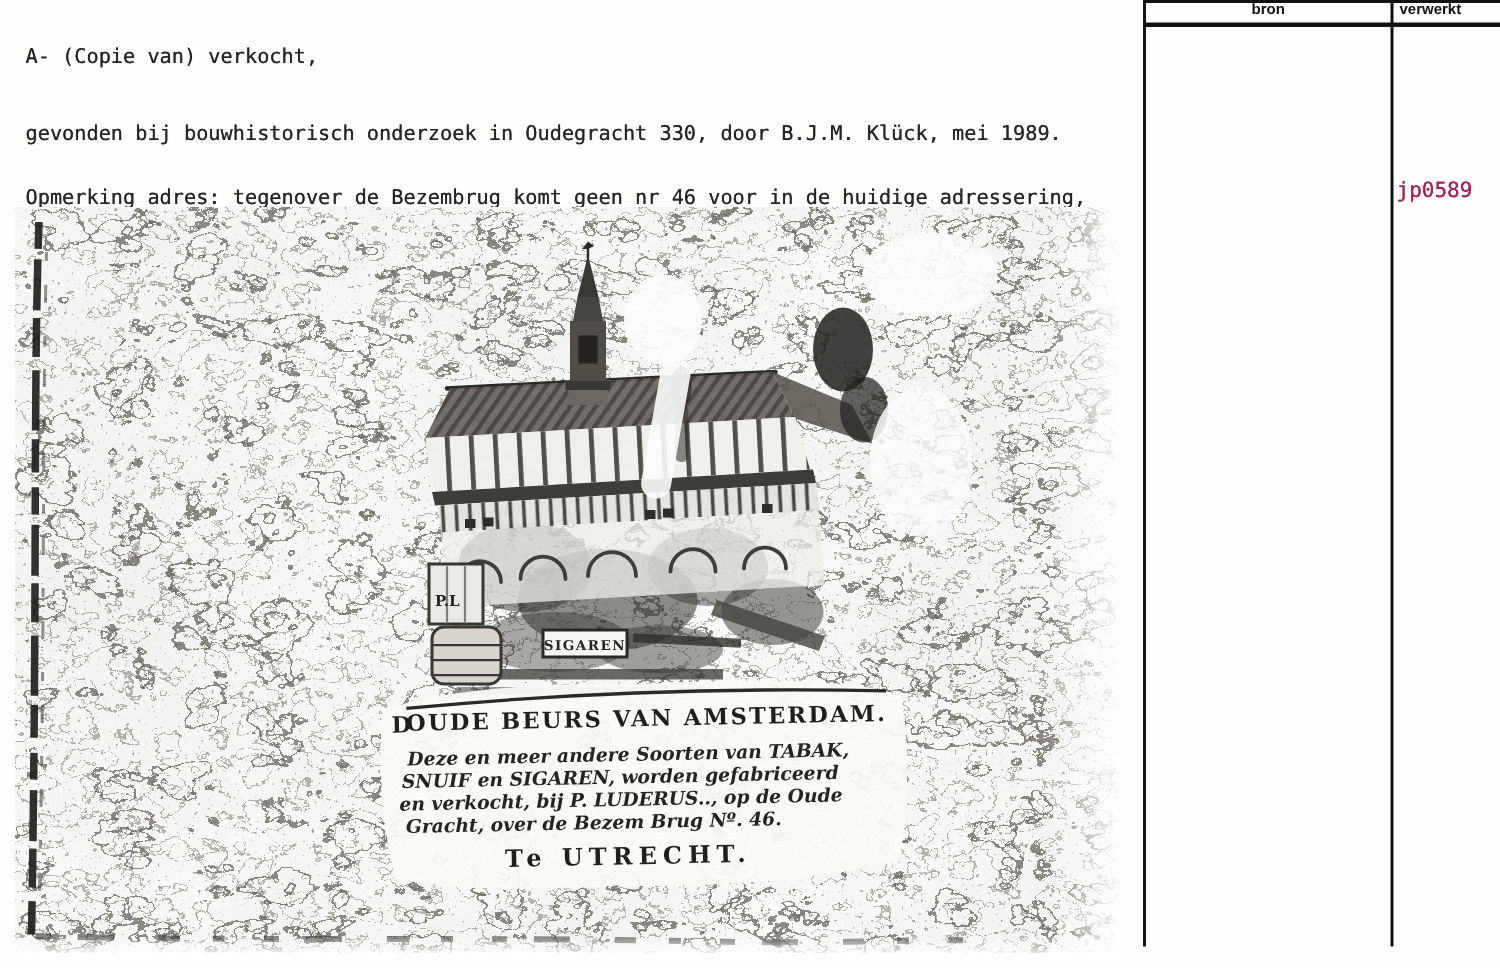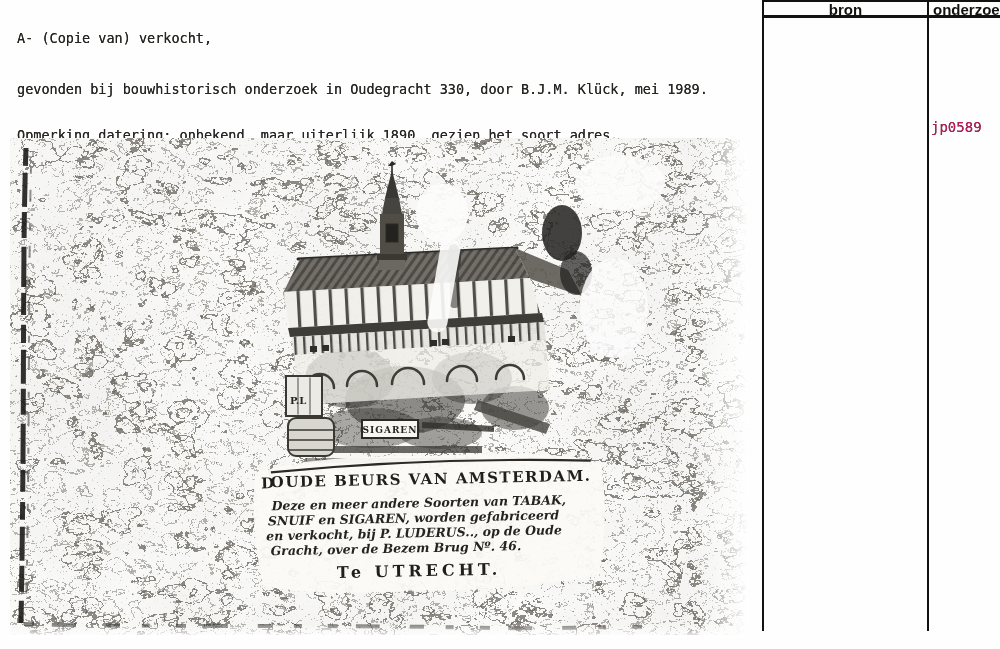--- a/index.html
+++ b/index.html
@@ -20,21 +20,21 @@
   .u{border-bottom:1.6px solid #262522;padding-bottom:.5px;}
   
   .vline{position:absolute;top:0;width:2.4px;height:631px;background:#121210;}
   .v1{left:762px;}
   .v2{left:927px;}
   .hline{position:absolute;left:762px;width:238px;background:#121210;}
   .h-top{top:0;height:1.6px;}
   .h-sep{top:15px;height:2.6px;}
   .th{
     position:absolute;top:1px;font-family:"Liberation Sans", sans-serif;
-    font-weight:bold;font-size:15px;color:#121210;
+    font-weight:bold;font-size:10px;color:#121210;
   }
   .th-bron{left:764px;width:163px;text-align:center;}
   .th-verwerkt{left:933px;}
   .cell-code{
     position:absolute;left:931px;top:119px;font-size:14px;
     color:#be185d;text-shadow:0 0 .4px #3a3935;
   }
   
   .photo{position:absolute;left:10px;top:138px;width:738px;height:500px;text-align:right;}
   .photo svg{display:block;}
@@ -43,35 +43,34 @@
   .eng-small{font-family:"DejaVu Serif", serif;font-weight:bold;fill:#26241f;}
 </style>
 </head>
 <body>
 
 <div class="page">
 
   <div class="typed">
     <span class="tl">A- (Copie van) verkocht,</span>
     <span class="tl gap-lg">gevonden bij bouwhistorisch onderzoek in Oudegracht 330, door B.J.M. Klück, mei 1989.</span>
-    <span class="tl gap-sm">Opmerking datering: onbekend, maar uiterlijk 1890, gezien het soort adres.</span>
     <span class="tl">Opmerking adres: tegenover de Bezembrug komt geen nr 46 voor in de huidige adressering,</span>
     <span class="tl">noch in die van 1890 - 1917,</span>
     <span class="tl"><span>wel het </span><span class="u">wijkhuisnummer Wijk D, nr 46</span><span> op de plaats van het rechter pand van Oudegracht 159,</span></span>
     <span class="tl">dat tevens de wijkhuisnummers 47 en 48 bevat.</span>
     <span class="tl">De wijkhuisnummering aan de noordzijde van de Bezembrug biedt geen nr 46.</span>
   </div>
 
   <div>
     <div class="hline h-top"></div>
     <div class="vline v1"></div>
     <div class="vline v2"></div>
     <div class="hline h-sep"></div>
     <div class="th th-bron">bron</div>
-    <div class="th th-verwerkt">onderzoek</div>
+    <div class="th th-verwerkt">verwerkt</div>
     <div class="cell-code">jp0589</div>
   </div>
 
   <div class="photo">
     <svg width="738" height="500" viewBox="0 0 738 500" xmlns="http://www.w3.org/2000/svg">
       <defs>
         <filter id="fSoft" x="0%" y="0%" width="100%" height="100%">
           <feTurbulence type="fractalNoise" baseFrequency="0.007 0.010" numOctaves="3" seed="13" result="t"></feTurbulence>
           <feColorMatrix in="t" type="matrix" values="0 0 0 0 0.70  0 0 0 0 0.69  0 0 0 0 0.66  0.45 0.45 0.45 0 -0.30"></feColorMatrix>
         </filter>

